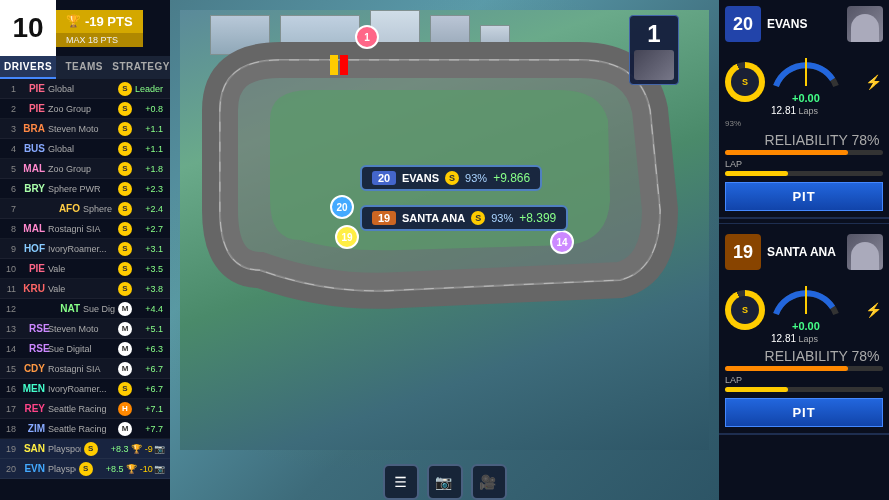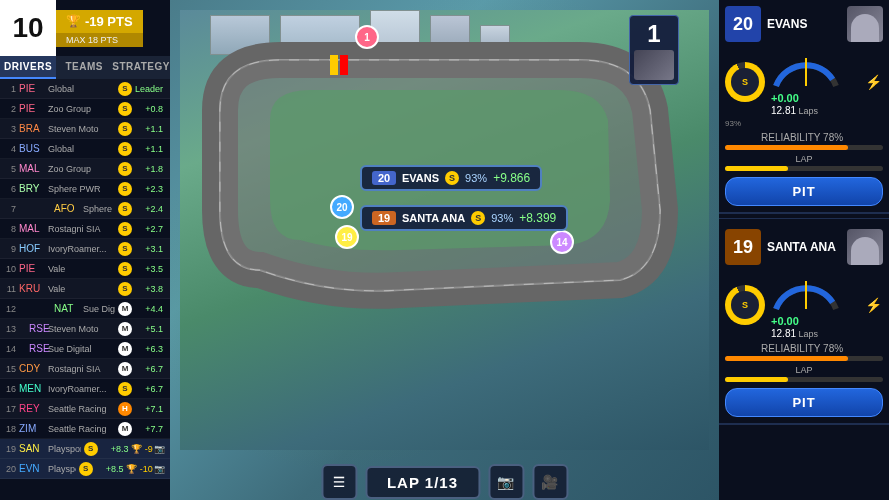--- a/index.html
+++ b/index.html
@@ -243,24 +243,25 @@
     }
 
     .dr-pos {
       color: #888;
       width: 12px;
       text-align: right;
       font-size: 9px;
     }
 
     .dr-code {
-      font-weight: normal;
+      font-weight: bold;
       font-size: 10px;
       width: 26px;
       color: white;
+      text-align: right;
     }
 
     .dr-code.pie { color: #ff6688; }
     .dr-code.bra { color: #ff8844; }
     .dr-code.bus { color: #88aaff; }
     .dr-code.mal { color: #ff88cc; }
     .dr-code.bry { color: #aaffaa; }
     .dr-code.afo { color: #ffcc44; margin-left: 35px; }
     .dr-code.hof { color: #88ccff; }
     .dr-code.kru { color: #ff6666; }
@@ -433,42 +434,43 @@
     }
 
     .speed-gauge {
       flex: 1;
     }
 
     .gauge-labels {
       display: flex;
       gap: 4px;
       align-items: center;
+      margin-left: 21px;
     }
 
     .gauge-plus {
       color: #44ff88;
       font-size: 11px;
       font-weight: bold;
     }
 
     .lightning-icon {
       color: #ffcc00;
       font-size: 14px;
     }
 
     .reliability-bar {
       margin-top: 4px;
     }
 
     .rel-label {
       color: #aaa;
-      font-size: 10px;
-      display: flex;
-      justify-content: flex-start;
+      font-size: 14px;
+      display: flex;
+      justify-content: center;
       padding-left: 36px;
     }
 
     .rel-track {
       height: 5px;
       background: #333;
       border-radius: 3px;
       margin-top: 2px;
     }
 
@@ -479,21 +481,21 @@
     }
 
     .lap-bar {
       margin-top: 4px;
     }
 
     .lap-label {
       color: #aaa;
       font-size: 9px;
       display: flex;
-      justify-content: center;
+      justify-content: flex-start;
     }
 
     .lap-track {
       height: 5px;
       background: #333;
       border-radius: 3px;
       margin-top: 2px;
     }
 
     .lap-fill {
@@ -503,21 +505,21 @@
       width: 40%;
     }
 
     .pit-button {
       background: linear-gradient(180deg, #2266dd, #1144aa);
       color: white;
       font-size: 13px;
       font-weight: bold;
       text-align: center;
       padding: 6px;
-      border-radius: 12px;
+      border-radius: 0;
       margin-top: 6px;
       cursor: pointer;
       letter-spacing: 1px;
       border: 1px solid #4488ff;
     }
 
     .card-divider {
       height: 1px;
       background: rgba(80,120,200,0.3);
       margin: 4px 0;
@@ -623,23 +625,20 @@
 
     <div class="pos-callout" style="top:5px; right:30px;">
       <div class="pos-callout-num">1</div>
       <div class="pos-callout-avatar"></div>
     </div>
   </div>
 
   <div class="lap-banner">
     <div class="lap-btn">
       <span style="color:white; font-size:14px;">☰</span>
-    </div>
-    <div class="lap-info">
-      <span class="lap-text">LAP 1/13</span>
     </div>
     <div class="lap-btn">
       <span style="color:white; font-size:14px;">📷</span>
     </div>
     <div class="lap-btn">
       <span style="color:white; font-size:14px;">🎥</span>
     </div>
   </div>
 </div>
 

